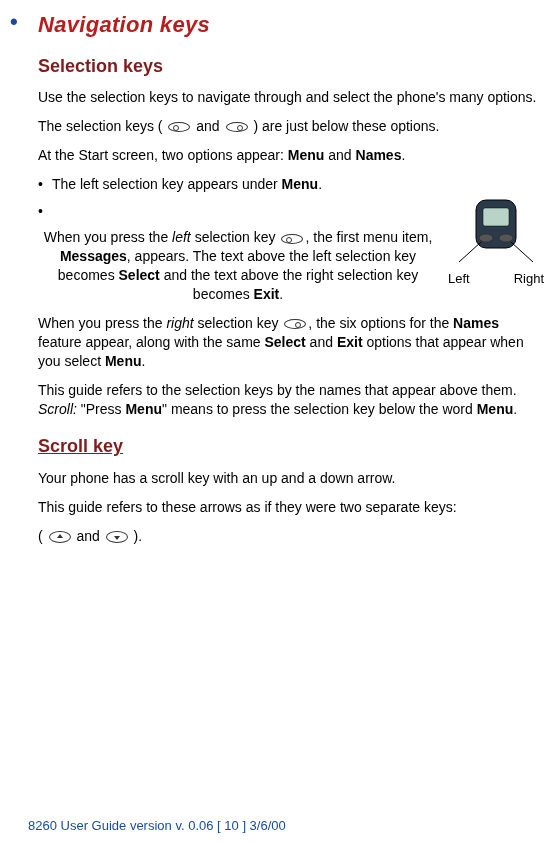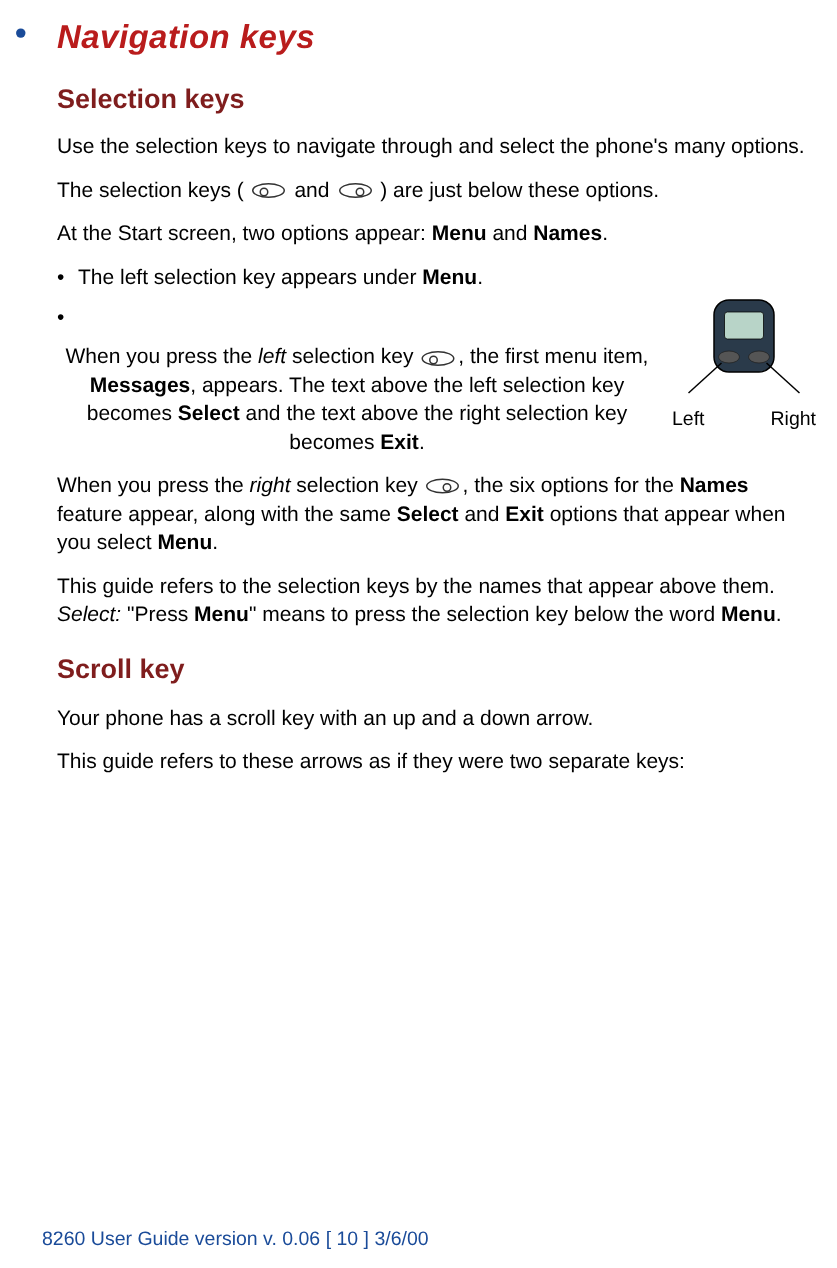--- a/index.html
+++ b/index.html
@@ -37,20 +37,21 @@
     }
     .h2 {
       color: #7f1d1d;
       font-size: 18px;
       font-weight: bold;
       margin-bottom: 10px;
       margin-top: 4px;
     }
     .h2.scroll {
       margin-top: 16px;
+      text-decoration: underline;
     }
     p {
       margin-bottom: 10px;
       font-size: 14px;
     }
     .bold { font-weight: bold; }
     .italic { font-style: italic; }
     .bullet-line {
       display: flex;
       margin-bottom: 8px;
@@ -193,23 +194,26 @@
     <span>When you press the </span><span class="italic">left</span><span> selection key </span><span class="key-icon left"></span><span>, the first menu item, </span><span class="bold">Messages</span><span>, appears. The text above the left selection key becomes </span><span class="bold">Select</span><span> and the text above the right selection key becomes </span><span class="bold">Exit</span><span>.</span>
   </p>
 
   <div class="clear"></div>
 
   <p>
     <span>When you press the </span><span class="italic">right</span><span> selection key </span><span class="key-icon right"></span><span>, the six options for the </span><span class="bold">Names</span><span> feature appear, along with the same </span><span class="bold">Select</span><span> and </span><span class="bold">Exit</span><span> options that appear when you select </span><span class="bold">Menu</span><span>.</span>
   </p>
 
   <p>
-    <span>This guide refers to the selection keys by the names that appear above them. </span><span class="italic">Select:</span><span> "Press </span><span class="bold">Menu</span><span>" means to press the selection key below the word </span><span class="bold">Menu</span><span>.</span>
+    <span>This guide refers to the selection keys by the names that appear above them. </span><span class="italic">Scroll:</span><span> "Press </span><span class="bold">Menu</span><span>" means to press the selection key below the word </span><span class="bold">Menu</span><span>.</span>
   </p>
 
   <div class="h2 scroll">Scroll key</div>
 
   <p>Your phone has a scroll key with an up and a down arrow.</p>
   <p>This guide refers to these arrows as if they were two separate keys:</p>
+  <p>
+    <span>( </span><span class="scroll-icon up"></span><span> and </span><span class="scroll-icon down"></span><span> ).</span>
+  </p>
 
 </div>
 
 <div class="footer">8260 User Guide version v. 0.06 [ 10 ] 3/6/00</div>
 
 </body></html>

